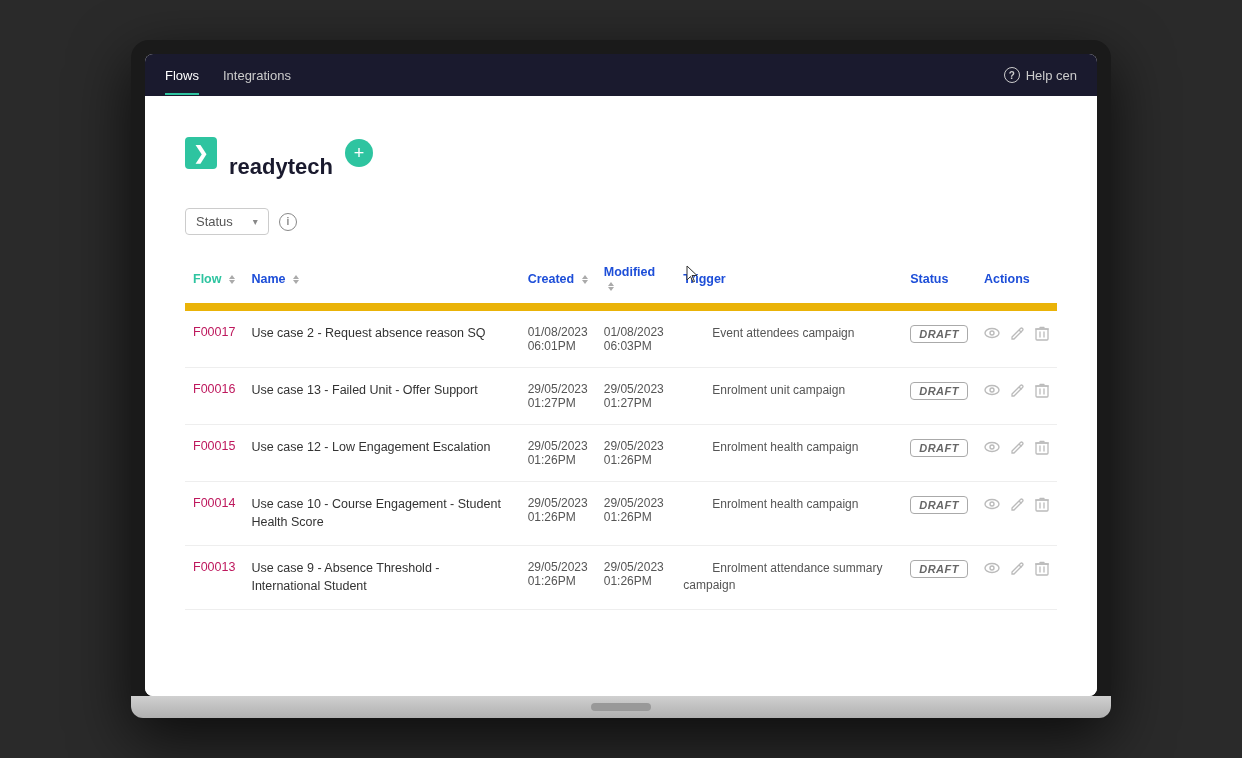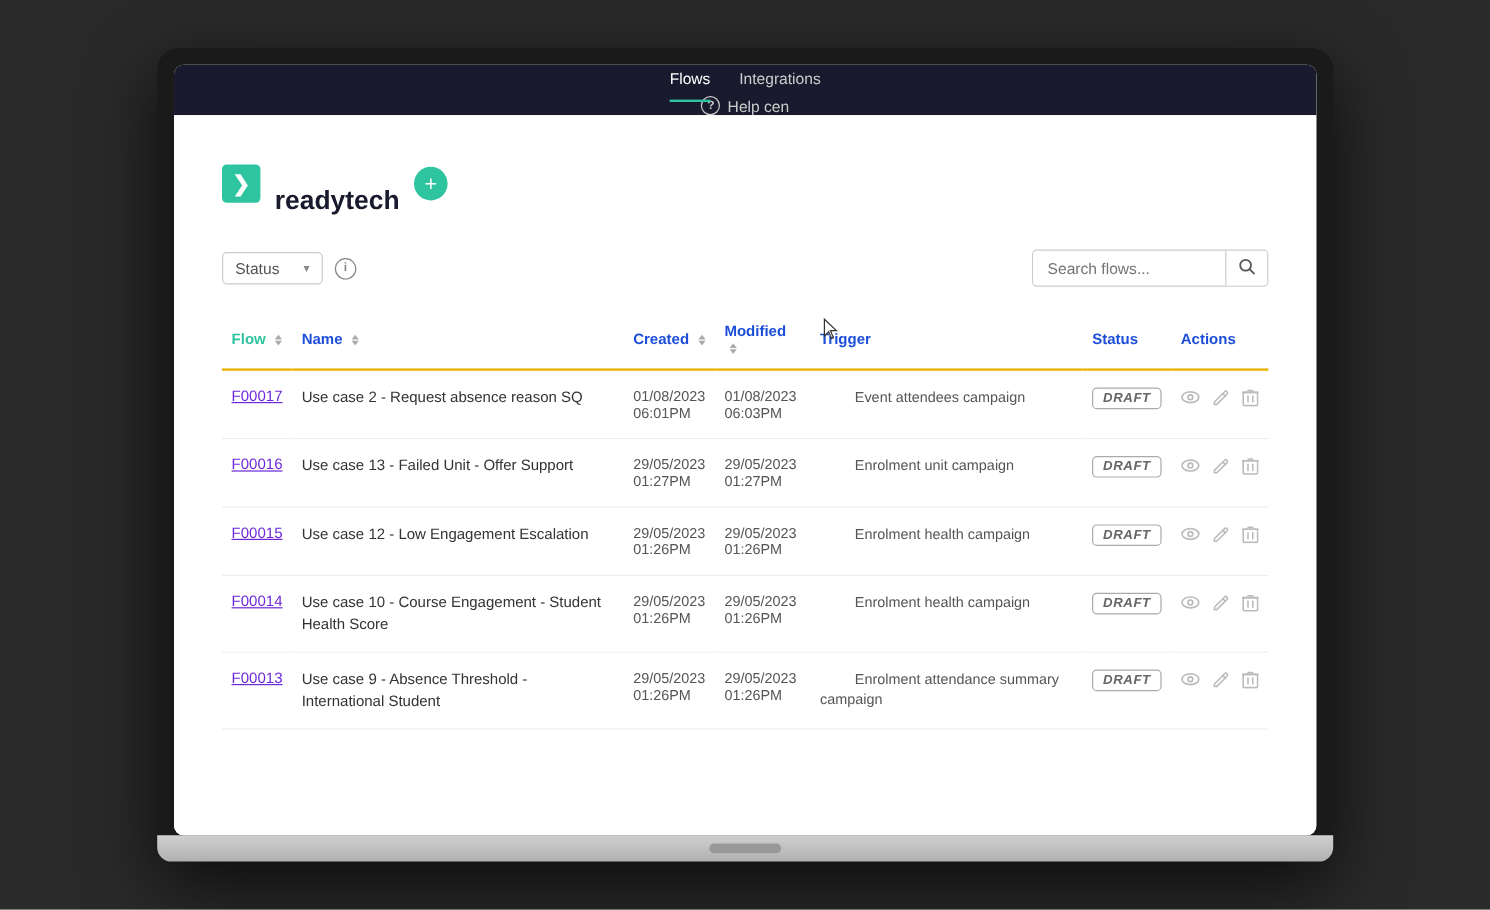--- a/index.html
+++ b/index.html
@@ -45,21 +45,20 @@
     }
 
     
     .top-nav {
       background: #1a1a2e;
       height: 42px;
       display: flex;
       align-items: center;
       padding: 0 20px;
       justify-content: space-between;
-      flex-direction: column;
     }
 
     .top-nav-left {
       display: flex;
       align-items: center;
       gap: 24px;
     }
 
     .nav-item {
       color: #ccc;
@@ -228,21 +227,21 @@
       border-left: 1px solid #ccc;
     }
 
     
     .flows-table {
       width: 100%;
       border-collapse: collapse;
     }
 
     .flows-table thead tr {
-      border-bottom: 2px solid #eab308;
+      border-bottom: 8px solid #eab308;
     }
 
     .flows-table th {
       text-align: left;
       font-size: 12.5px;
       font-weight: 600;
       color: #1d4ed8;
       padding: 10px 8px;
     }
 
@@ -281,22 +280,21 @@
     }
 
     .flows-table td {
       padding: 14px 8px;
       font-size: 12.5px;
       color: #444;
       vertical-align: top;
     }
 
     .flow-link {
-      color: #6d28d9;
-      text-decoration: underline;
+      color: #be185d;
       cursor: pointer;
       font-size: 12.5px;
     }
 
     .flow-name {
       color: #333;
       font-size: 12.5px;
       line-height: 1.4;
       margin-top: 10px;
     }
@@ -372,29 +370,20 @@
         <button class="add-button">+</button>
       </div>
 
       <div class="filter-bar">
         <div class="filter-left">
           <div class="status-dropdown">
             <span>Status</span>
             <span class="chevron-down">▾</span>
           </div>
           <div class="info-icon">i</div>
-        </div>
-        <div class="search-box">
-          <input class="search-input" type="text" placeholder="Search flows..." style="">
-          <button class="search-btn">
-            <svg width="14" height="14" viewBox="0 0 14 14" fill="none">
-              <circle cx="6" cy="6" r="4.5" stroke="#555" stroke-width="1.5"></circle>
-              <line x1="9.5" y1="9.5" x2="13" y2="13" stroke="#555" stroke-width="1.5" stroke-linecap="round"></line>
-            </svg>
-          </button>
         </div>
       </div>
 
       <table class="flows-table">
         <thead>
           <tr>
             <th class="green" style="color:#2ec4a0;">
               Flow
               <span class="sort-icon">
                 <span></span>

